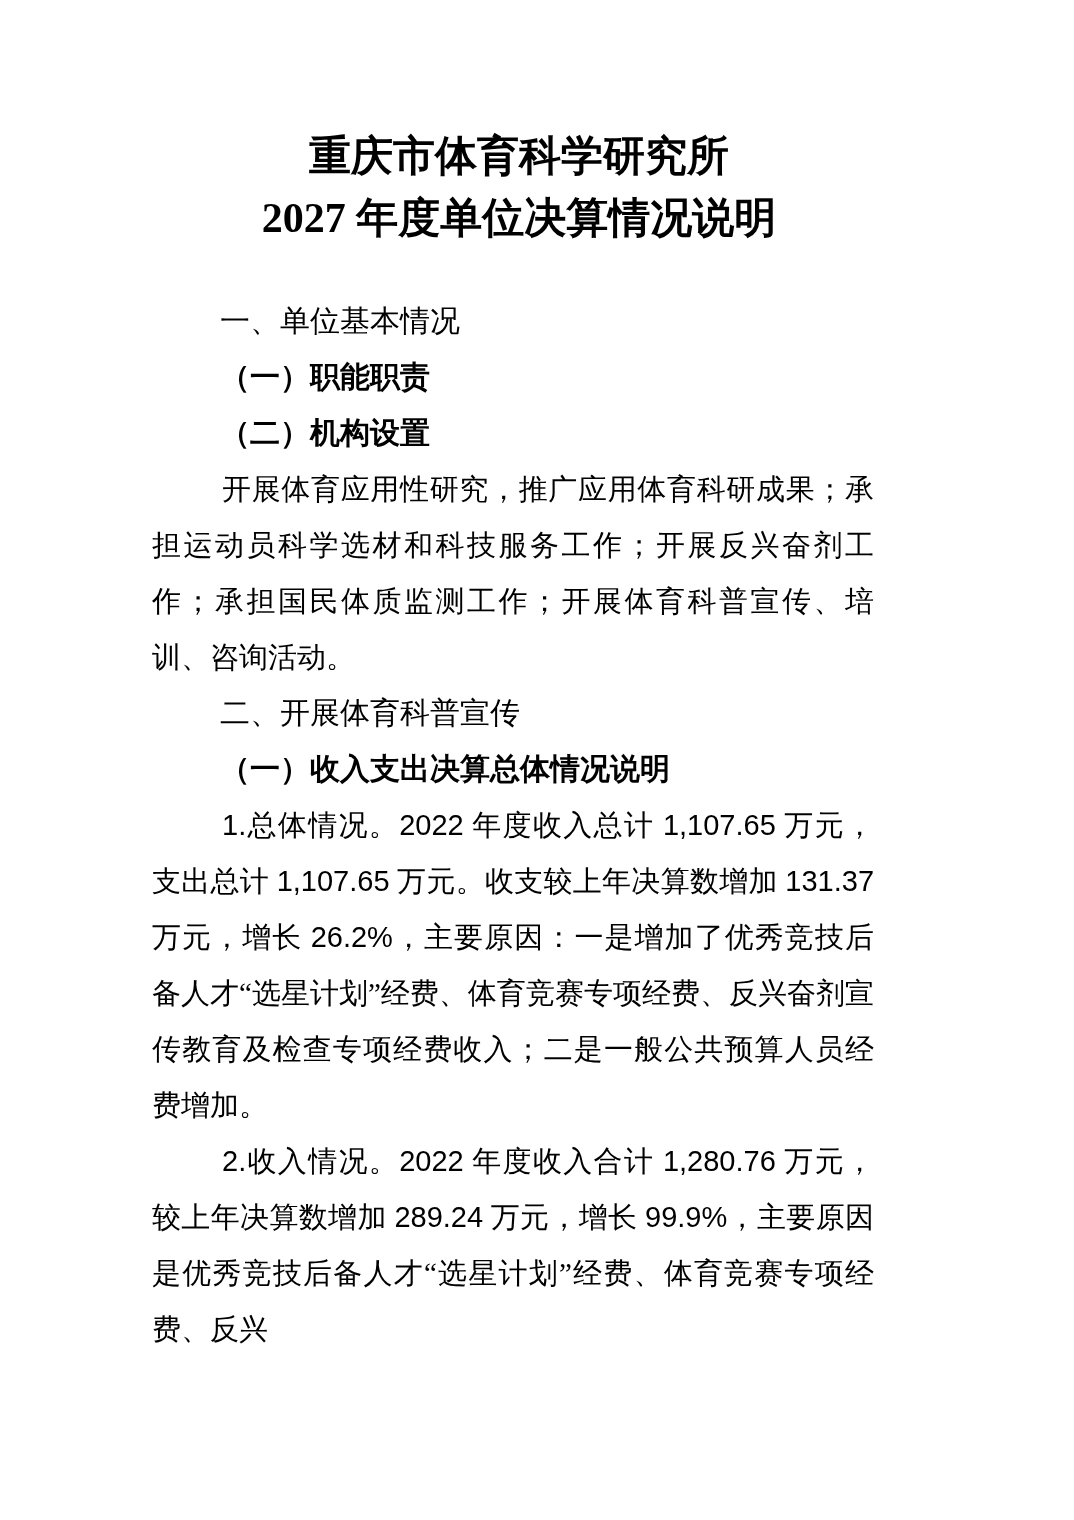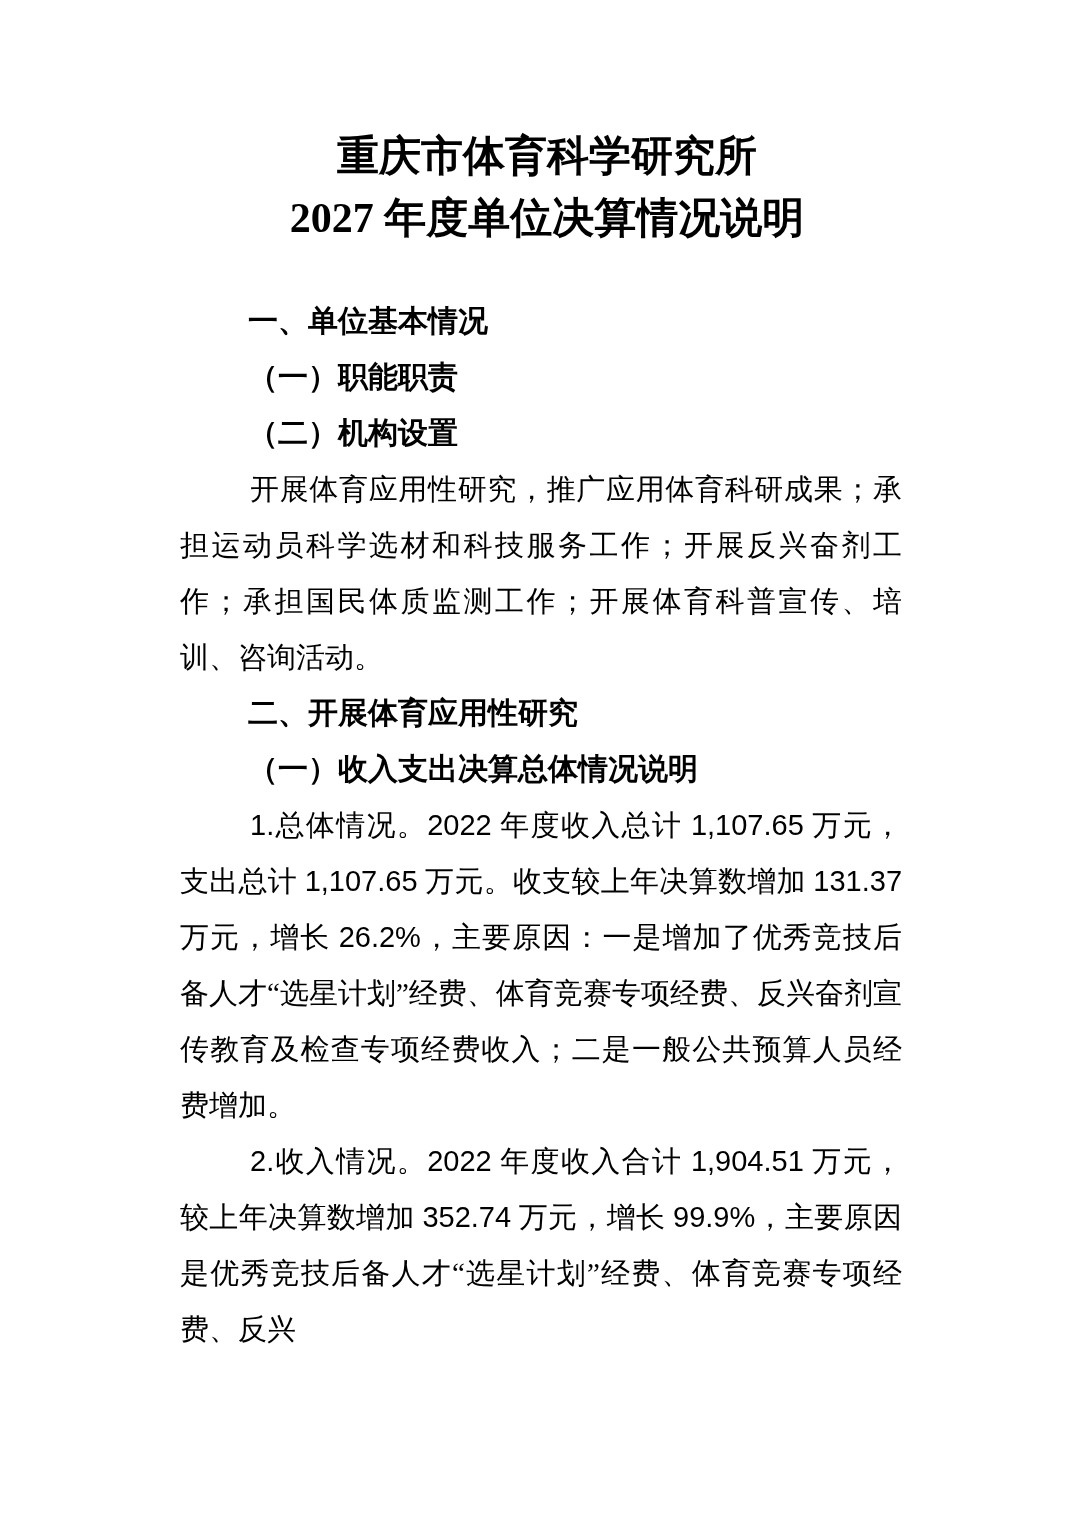--- a/index.html
+++ b/index.html
@@ -8,21 +8,20 @@
     background: #ffffff;
   }
   .page {
     position: relative;
     width: 1038px;
     height: 1520px;
     background: #ffffff;
     overflow: hidden;
     color: #000000;
     font-family: "Liberation Serif", serif;
-    padding-left: 28px;
   }
   .title-block {
     margin: 125px 0 0 0;
     text-align: center;
     font-family: "Liberation Serif", serif;
     font-weight: 700;
     font-size: 42px;
     line-height: 62px;
     color: #000000;
   }
@@ -30,21 +29,21 @@
     margin: 44px 164px 0 152px; 
   }
   .block {
     margin: 0;
     font-size: 29px;
     line-height: 56px;
     color: #000000;
   }
   .heading-1 {
     font-family: "Liberation Sans", sans-serif;
-    font-weight: 700;
+    font-weight: 400;
     font-size: 30px;
     text-indent: 68px;
   }
   .heading-2 {
     font-family: "Liberation Serif", serif;
     font-weight: 700;
     font-size: 30px;
     text-indent: 68px;
   }
   .para {
@@ -64,19 +63,19 @@
   <div class="title-block">
     <div>重庆市体育科学研究所</div>
     <div>2027 年度单位决算情况说明</div>
   </div>
 
   <div class="content">
     <p class="block heading-1">一、单位基本情况</p>
     <p class="block heading-2">（一）职能职责</p>
     <p class="block heading-2">（二）机构设置</p>
     <p class="block para">开展体育应用性研究，推广应用体育科研成果；承担运动员科学选材和科技服务工作；开展反兴奋剂工作；承担国民体质监测工作；开展体育科普宣传、培训、咨询活动。</p>
-    <p class="block heading-1">二、开展体育应用性研究</p>
+    <p class="block heading-1">二、开展体育科普宣传</p>
     <p class="block heading-2">（一）收入支出决算总体情况说明</p>
     <p class="block para"><span class="num">1.</span>总体情况。<span class="num">2022</span> 年度收入总计 <span class="num">1,107.65</span> 万元，支出总计 <span class="num">1,107.65</span> 万元。收支较上年决算数增加 <span class="num">131.37</span> 万元，增长 <span class="num">26.2%</span>，主要原因：一是增加了优秀竞技后备人才“选星计划”经费、体育竞赛专项经费、反兴奋剂宣传教育及检查专项经费收入；二是一般公共预算人员经费增加。</p>
-    <p class="block para"><span class="num">2.</span>收入情况。<span class="num">2022</span> 年度收入合计 <span class="num">1,904.51</span> 万元，较上年决算数增加 <span class="num">352.74</span> 万元，增长 <span class="num">99.9%</span>，主要原因是优秀竞技后备人才“选星计划”经费、体育竞赛专项经费、反兴</p>
+    <p class="block para"><span class="num">2.</span>收入情况。<span class="num">2022</span> 年度收入合计 <span class="num">1,280.76</span> 万元，较上年决算数增加 <span class="num">289.24</span> 万元，增长 <span class="num">99.9%</span>，主要原因是优秀竞技后备人才“选星计划”经费、体育竞赛专项经费、反兴</p>
   </div>
 
 </div>
 
 </body></html>

